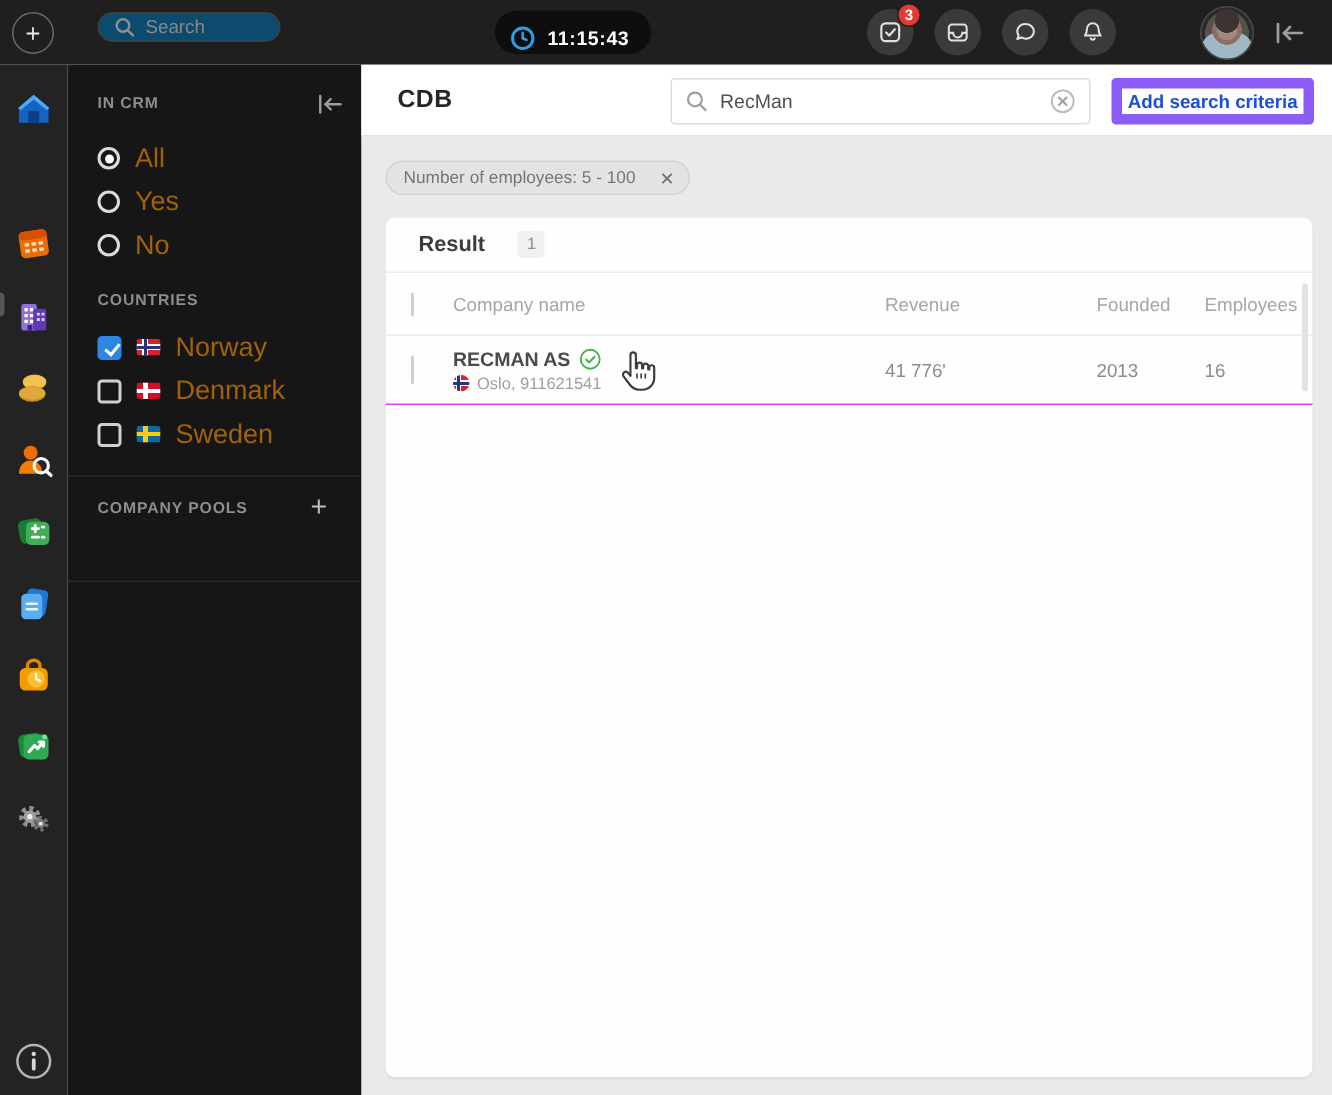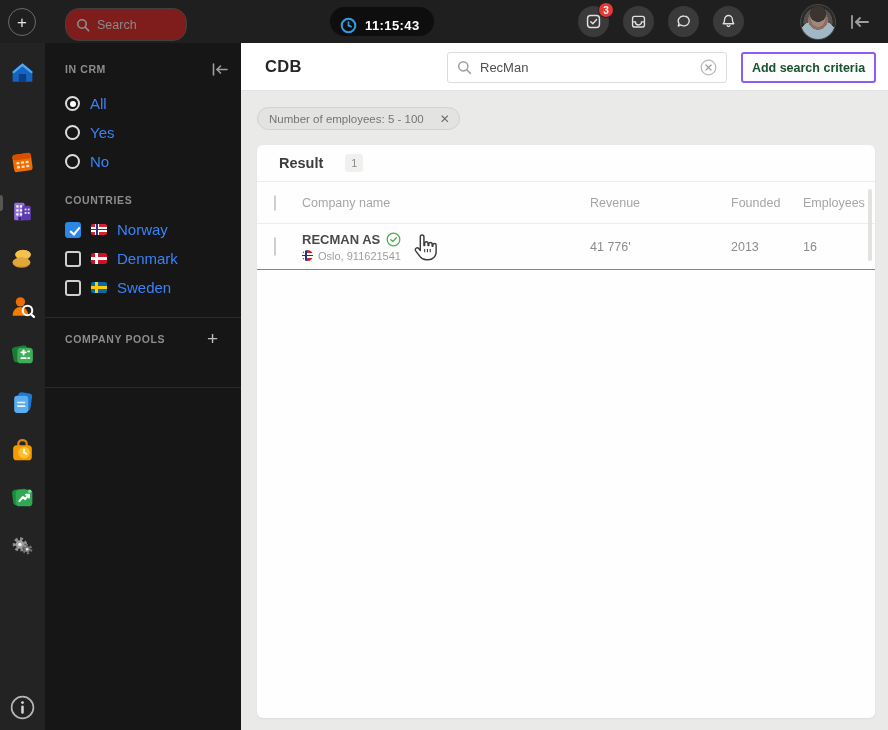--- a/index.html
+++ b/index.html
@@ -5,21 +5,21 @@
   * { margin:0; padding:0; box-sizing:border-box; }
   html,body { width:888px; height:730px; }
   body {
     font-family:"Liberation Sans","DejaVu Sans",sans-serif;
     position:relative; overflow:hidden; background:#eaeae8;
     -webkit-font-smoothing:antialiased;
   }
   
   .topbar { position:absolute; left:0; top:0; width:888px; height:43px; background:#1f1f1f; z-index:5; }
   .plus-btn { position:absolute; left:8px; top:8px; width:28px; height:28px; border:1.5px solid #6a6a6a; border-radius:50%; display:flex; align-items:center; justify-content:center; color:#e3e3e3; font-size:17px; line-height:1; cursor:pointer; }
-  .top-search { position:absolute; left:65px; top:8px; width:122px; height:33px; background:#7f1d1d; border:1px solid #404040; border-radius:14px; display:flex; align-items:center; padding:0 10px; gap:7px; }
+  .top-search { position:absolute; left:65px; top:8px; width:122px; height:20px; background:#0c4a6e; border:1px solid #404040; border-radius:14px; display:flex; align-items:center; padding:0 10px; gap:7px; }
   .top-search input { background:transparent; border:none; outline:none; color:#9a9a9a; font-size:12.5px; width:80px; font-family:inherit; }
   .top-search input::placeholder { color:#8a8a8a; }
   .clock-pill { position:absolute; left:330px; top:7px; height:29px; padding:8px 14px 0 10px; background:#0e0e0e; border-radius:15px; display:flex; align-items:center; gap:8px; }
   .clock-time { color:#fff; font-size:13px; font-weight:bold; letter-spacing:.4px; }
   .top-icons { position:absolute; right:0; top:0; height:43px; display:flex; align-items:center; }
   .circle-btn { width:31px; height:31px; border-radius:50%; background:#3a3a3a; display:flex; align-items:center; justify-content:center; margin-right:14px; position:relative; cursor:pointer; }
   .badge { position:absolute; top:-4px; right:-5px; min-width:16px; height:16px; border-radius:8px; background:#e53935; color:#fff; font-size:10px; font-weight:bold; display:flex; align-items:center; justify-content:center; padding:0 4px; border:1px solid #1f1f1f; }
   .avatar { width:36px; height:36px; border-radius:50%; margin:0 12px 0 42px; cursor:pointer;
     background:
       radial-gradient(circle at 50% 26%, #3b3430 0 26%, transparent 27%),
@@ -32,21 +32,21 @@
   
   .rail { position:absolute; left:0; top:43px; width:45px; height:687px; background:#232323; }
   .rail-item { position:absolute; left:9px; width:27px; height:27px; cursor:pointer; }
   .rail-indicator { position:absolute; left:-1px; top:152px; width:4px; height:16px; border-radius:0 3px 3px 0; background:#565656; }
   .rail-info { position:absolute; left:9px; bottom:9px; width:27px; height:27px; cursor:pointer; }
   
   .sidebar { position:absolute; left:45px; top:43px; width:196px; height:687px; background:#161616; color:#ececec; }
   .sb-title { position:absolute; left:20px; font-size:10.5px; font-weight:bold; letter-spacing:.6px; color:#8d8d8d; }
   .sb-collapse { position:absolute; left:166px; top:19px; cursor:pointer; }
   .sb-row { position:absolute; left:20px; display:flex; align-items:center; gap:10px; cursor:pointer; }
-  .sb-label { font-size:15px; color:#3b82f6; }
+  .sb-label { font-size:18px; color:#a16207; }
   .radio { width:15px; height:15px; border:2px solid #dcdcdc; border-radius:50%; position:relative; flex:0 0 auto; }
   .radio.sel::after { content:""; position:absolute; left:2.5px; top:2.5px; width:6px; height:6px; border-radius:50%; background:#fff; }
   .cb { width:16px; height:16px; border:2px solid #cfcfcf; border-radius:3px; flex:0 0 auto; }
   .cb.checked { background:#2b87e3; border-color:#2b87e3; position:relative; }
   .cb.checked::after { content:""; position:absolute; left:4.5px; top:1.5px; width:4px; height:8px; border:solid #fff; border-width:0 2px 2px 0; transform:rotate(40deg); }
   .flag { width:16px; height:11px; border-radius:2px; flex:0 0 auto; }
   .flag-no { background:
       linear-gradient(to bottom, transparent 42%, #26337f 42%, #26337f 58%, transparent 58%),
       linear-gradient(to right, transparent 31%, #26337f 31%, #26337f 44%, transparent 44%),
       linear-gradient(to bottom, transparent 31%, #fff 31%, #fff 69%, transparent 69%),
@@ -62,21 +62,21 @@
       #0a6aa6; }
   .sb-divider { position:absolute; left:0; width:196px; height:1px; background:#2a2a2a; }
   .pools-add { position:absolute; left:162px; top:286px; color:#bdbdbd; font-size:19px; cursor:pointer; line-height:1; }
   
   .main { position:absolute; left:241px; top:43px; width:713px; height:687px; background:#eaeae8; }
   .main-header { position:absolute; left:0; top:0; width:647px; height:48px; background:#ffffff; border-bottom:1px solid #e3e3e1; }
   .page-title { position:absolute; left:24px; top:14px; font-size:16.5px; font-weight:bold; color:#262626; letter-spacing:.3px; }
   .main-search { position:absolute; left:206px; top:9px; width:280px; height:31px; background:#fff; border:1px solid #dcdcdc; border-radius:3px; display:flex; align-items:center; padding:0 9px; gap:8px; }
   .main-search input { flex:1; border:none; outline:none; font-size:13px; color:#4f4f4f; font-family:inherit; }
   .clear-btn { cursor:pointer; display:flex; }
-  .add-criteria { position:absolute; left:500px; top:9px; width:135px; height:31px; background:#fdfdfd; border:2px solid #8b5cf6; border-radius:3px; font-size:12.5px; font-weight:bold; color:#14532d; display:flex; align-items:center; justify-content:center; cursor:pointer; font-family:inherit; }
+  .add-criteria { position:absolute; left:500px; top:9px; width:135px; height:31px; background:#fdfdfd; border:7px solid #8b5cf6; border-radius:3px; font-size:12.5px; font-weight:bold; color:#1d4ed8; display:flex; align-items:center; justify-content:center; cursor:pointer; font-family:inherit; }
   .chip { position:absolute; left:16px; top:64px; height:23px; background:#e3e3e1; border:1px solid #d2d2d0; border-radius:12px; display:flex; align-items:center; padding:0 9px 0 11px; gap:16px; }
   .chip-text { font-size:11.5px; color:#757575; }
   .chip-x { font-size:12px; color:#6d6d6d; cursor:pointer; line-height:1; }
   
   .panel { position:absolute; left:16px; top:102px; width:618px; height:573px; background:#fefefe; border-radius:6px; box-shadow:0 1px 2px rgba(0,0,0,.06); }
   .result-bar { height:37px; display:flex; align-items:center; padding-left:22px; gap:22px; border-bottom:1px solid #ececec; }
   .result-label { font-size:14.5px; font-weight:bold; color:#3c3c3c; }
   .result-count { min-width:18px; height:18px; background:#f0f0ee; border-radius:3px; color:#8c8c8c; font-size:11px; display:flex; align-items:center; justify-content:center; padding:0 5px; }
   .tgrid { display:grid; grid-template-columns:45px 288px 141px 72px 1fr; align-items:center; }
   .thead { height:42px; border-bottom:1px solid #ececec; color:#a6a6a6; font-size:12.5px; }

